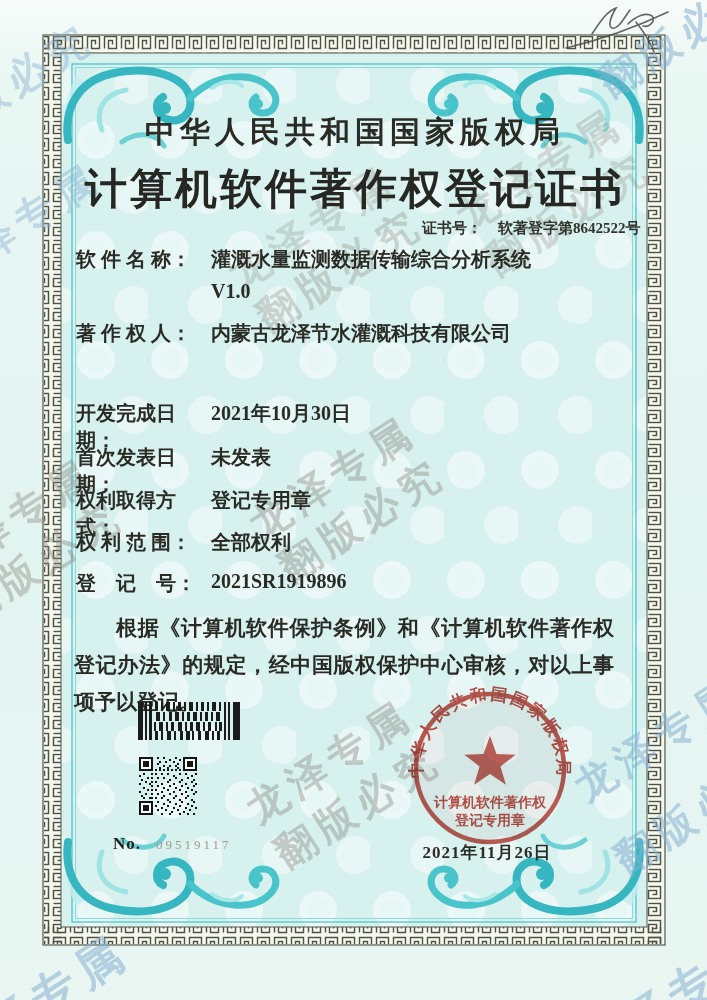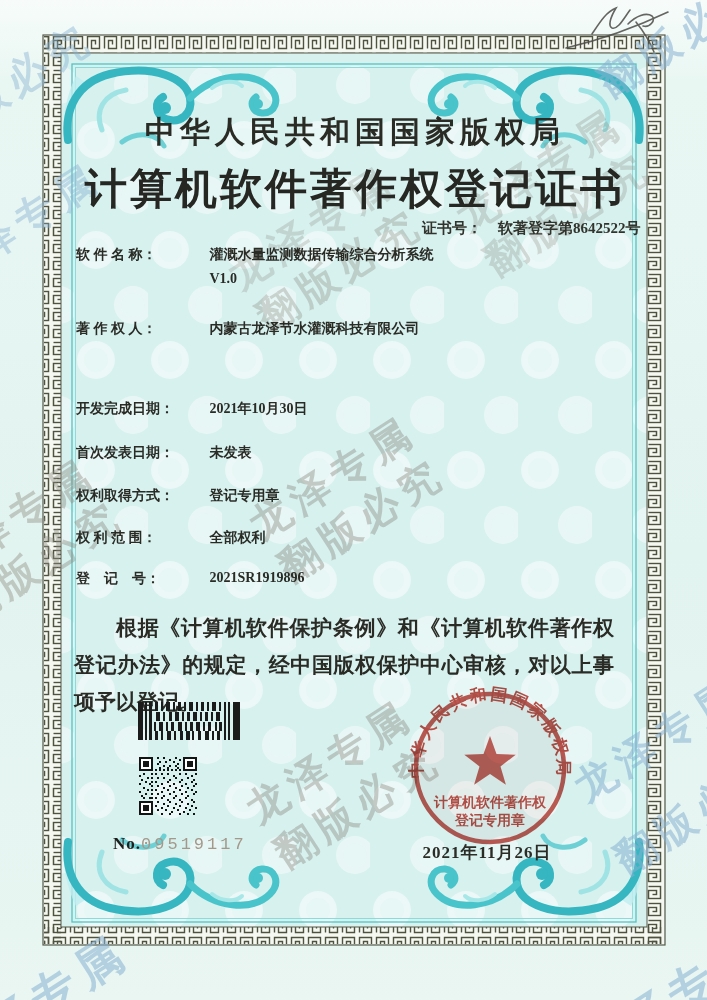--- a/index.html
+++ b/index.html
@@ -15,33 +15,33 @@
   .wm-blue{color:rgba(134,176,209,0.55);}
   
   .authority{position:absolute;left:60px;top:112px;width:590px;text-align:center;
              font-size:30px;font-weight:bold;letter-spacing:5px;color:#2b2b26;z-index:3;}
   .cert-title{position:absolute;left:60px;top:161px;width:590px;text-align:center;
               font-size:42px;font-weight:bold;letter-spacing:3px;color:#262622;z-index:3;}
   .cert-no{position:absolute;left:422px;top:219px;font-size:15px;font-weight:bold;
            color:#33332d;z-index:3;}
   .cert-no .cn-val{margin-left:16px;}
   
-  .row{position:absolute;left:76px;font-size:14px;font-weight:bold;color:#2b2b26;z-index:3;}
+  .row{position:absolute;left:76px;font-size:20px;font-weight:bold;color:#2b2b26;z-index:3;}
   .lbl{display:inline-block;width:126px;vertical-align:top;}
   .val{display:inline-block;margin-left:4px;max-width:420px;}
   .val .l2{margin-top:7px;}
   .statement{position:absolute;left:74px;top:610px;width:540px;font-size:21px;line-height:37px;
              font-weight:bold;color:#2b2b26;text-indent:2em;text-align:justify;z-index:3;}
   
   .barcode{position:absolute;left:138px;top:702px;width:102px;height:38px;z-index:3;}
   .qrcode{position:absolute;left:139px;top:757px;width:58px;height:58px;z-index:3;}
   .serial{position:absolute;left:113px;top:834px;font-size:17px;z-index:3;white-space:nowrap;}
   .serial .prefix{font-weight:bold;color:#1e1e1c;letter-spacing:1px;margin-top:12px;}
-  .serial .digits{font-family:Liberation Mono, monospace;font-size:17px;color:#a5988a;
-                  letter-spacing:3px;margin-left:0;}
+  .serial .digits{font-family:Liberation Serif, serif;font-size:13px;color:#a5988a;
+                  letter-spacing:3px;margin-left:15px;}
   
   .seal-svg{position:absolute;left:405px;top:684px;z-index:4;mix-blend-mode:multiply;opacity:0.92;}
   .seal-date{position:absolute;left:398px;top:841px;width:178px;text-align:center;
              font-size:17px;font-weight:bold;color:#2c2c27;z-index:5;letter-spacing:1px;}
 </style>
 </head>
 <body>
 
 <div class="page">
 

